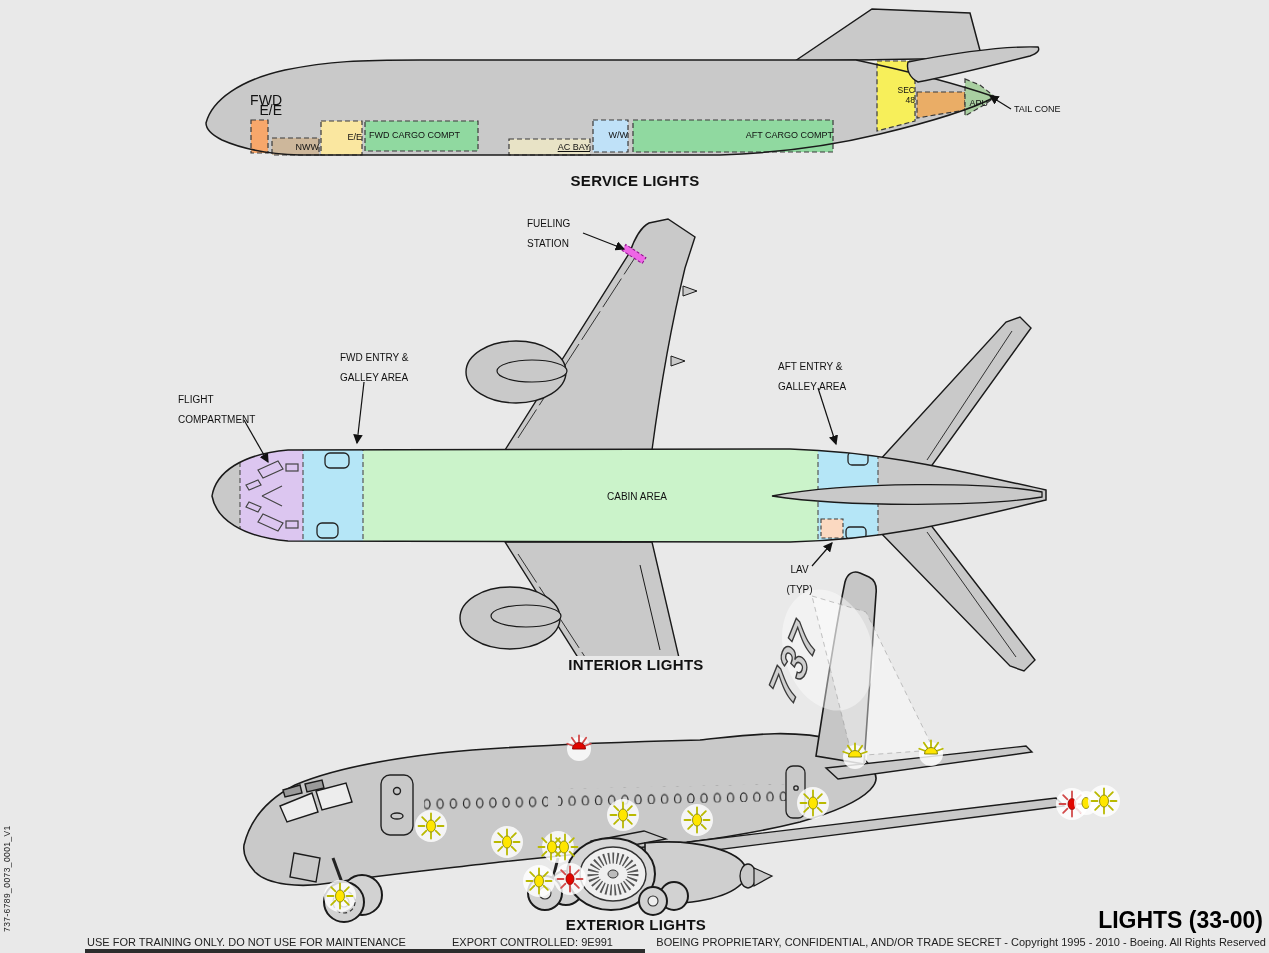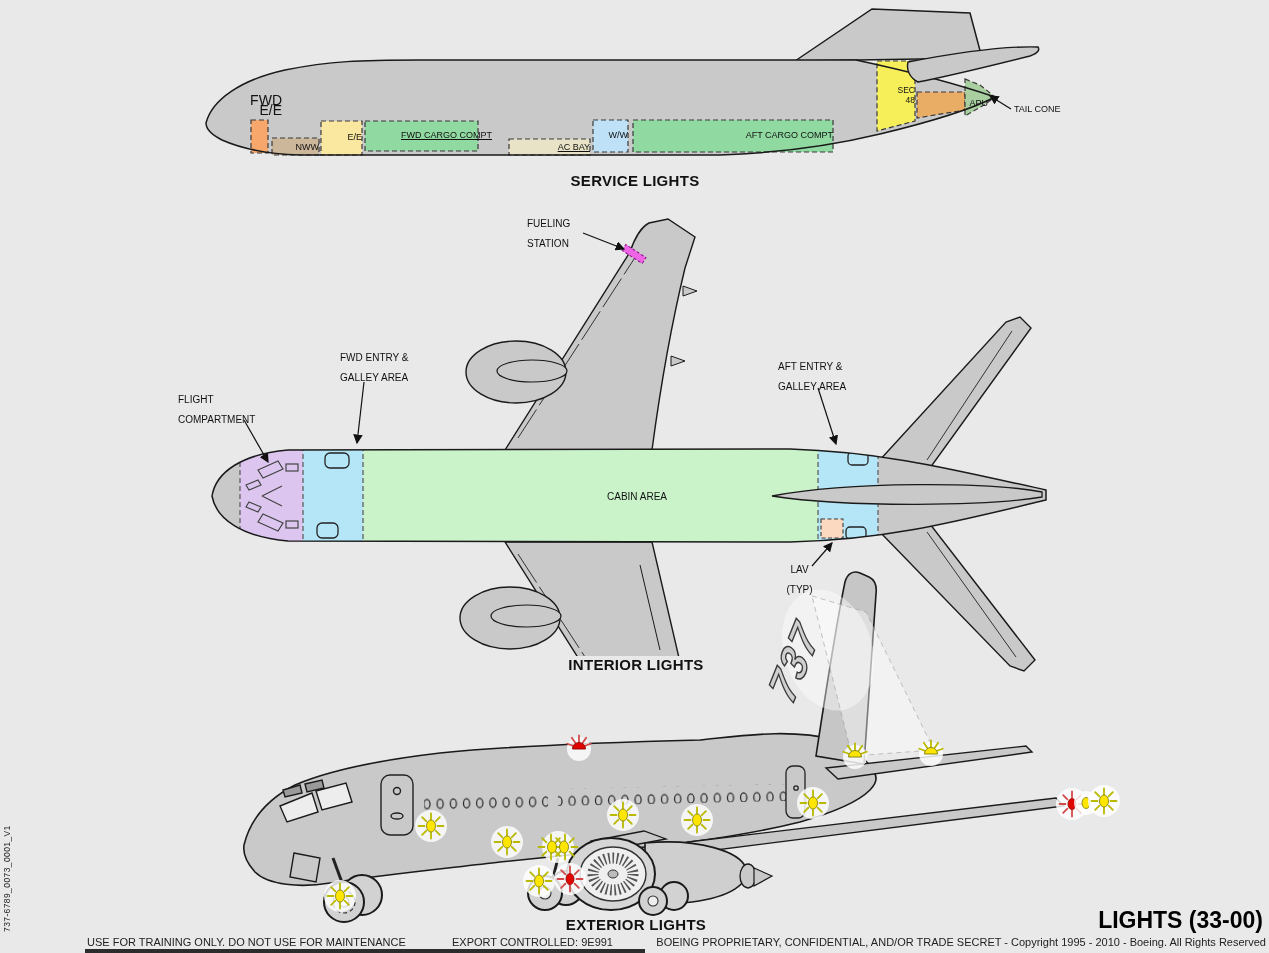--- a/index.html
+++ b/index.html
@@ -351,21 +351,21 @@
           <line x1="1108.5961940777127" y1="796.4038059222875" x2="1112.8388347648317" y2="792.1611652351681" stroke="#b9b900" stroke-width="1.8" stroke-linecap="round"></line>
           <ellipse cx="1104" cy="801" rx="4.5" ry="6" fill="#FFE600" stroke="#7a7a00" stroke-width="0.8"></ellipse>
         </g>
   </g>
 </svg>
 
 <div class="zlbl" style="left:238px;top:95px;width:44px;font-size:14px;">FWD
 E/E</div>
 <div class="zlbl" style="left:272px;top:142px;width:47px;">NWW</div>
 <div class="zlbl" style="left:321px;top:132px;width:41px;">E/E</div>
-<div class="zlbl" style="left:386px;top:130px;width:106px;text-decoration:underline;">FWD CARGO COMPT</div>
+<div class="zlbl" style="left:354px;top:130px;width:106px;">FWD CARGO COMPT</div>
 <div class="zlbl" style="left:509px;top:142px;width:81px;text-decoration:underline;">AC BAY</div>
 <div class="zlbl" style="left:593px;top:130px;width:35px;">W/W</div>
 <div class="zlbl" style="left:633px;top:130px;width:200px;">AFT CARGO COMPT</div>
 <div class="zlbl" style="left:877px;top:85px;width:38px;font-size:8.5px;">SEC
 48</div>
 <div class="zlbl" style="left:917px;top:98px;width:48px;margin-left:23px;">APU</div>
 <div class="zlbl" style="left:1014px;top:104px;width:70px;text-align:left;">TAIL CONE</div>
 <div class="cap" style="left:525px;top:172px;">SERVICE LIGHTS</div>
 
 <div class="lbl" style="left:527px;top:214px;">FUELING

